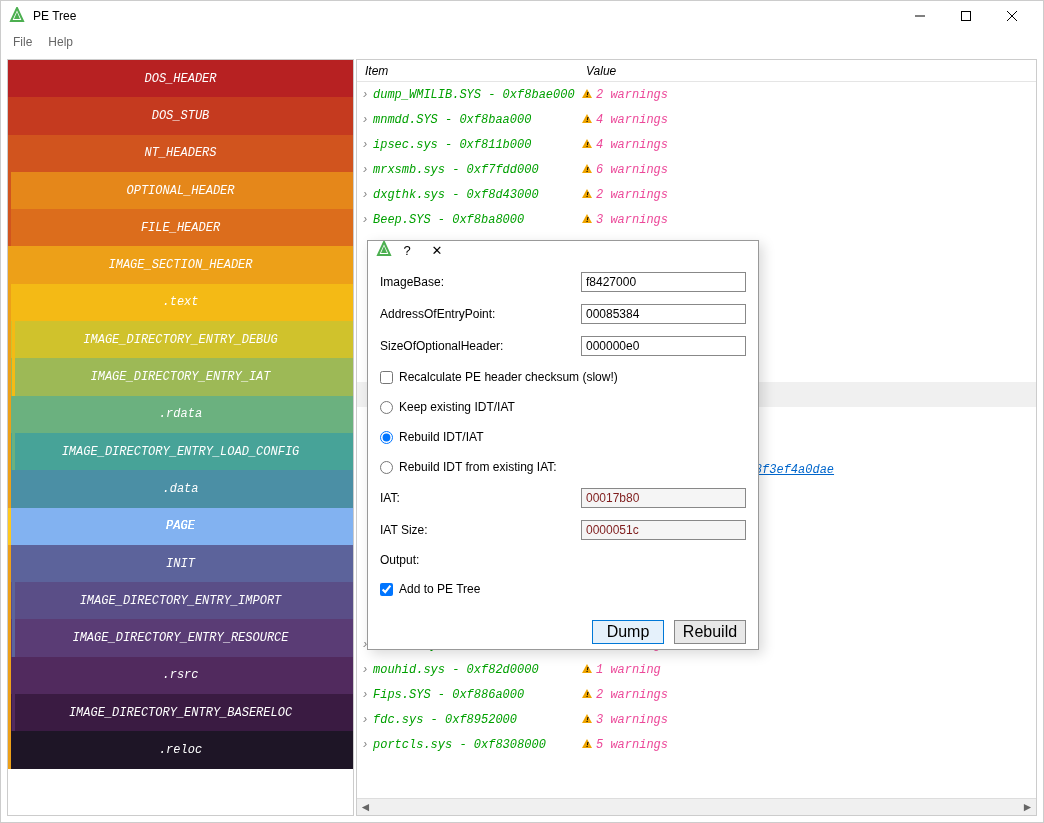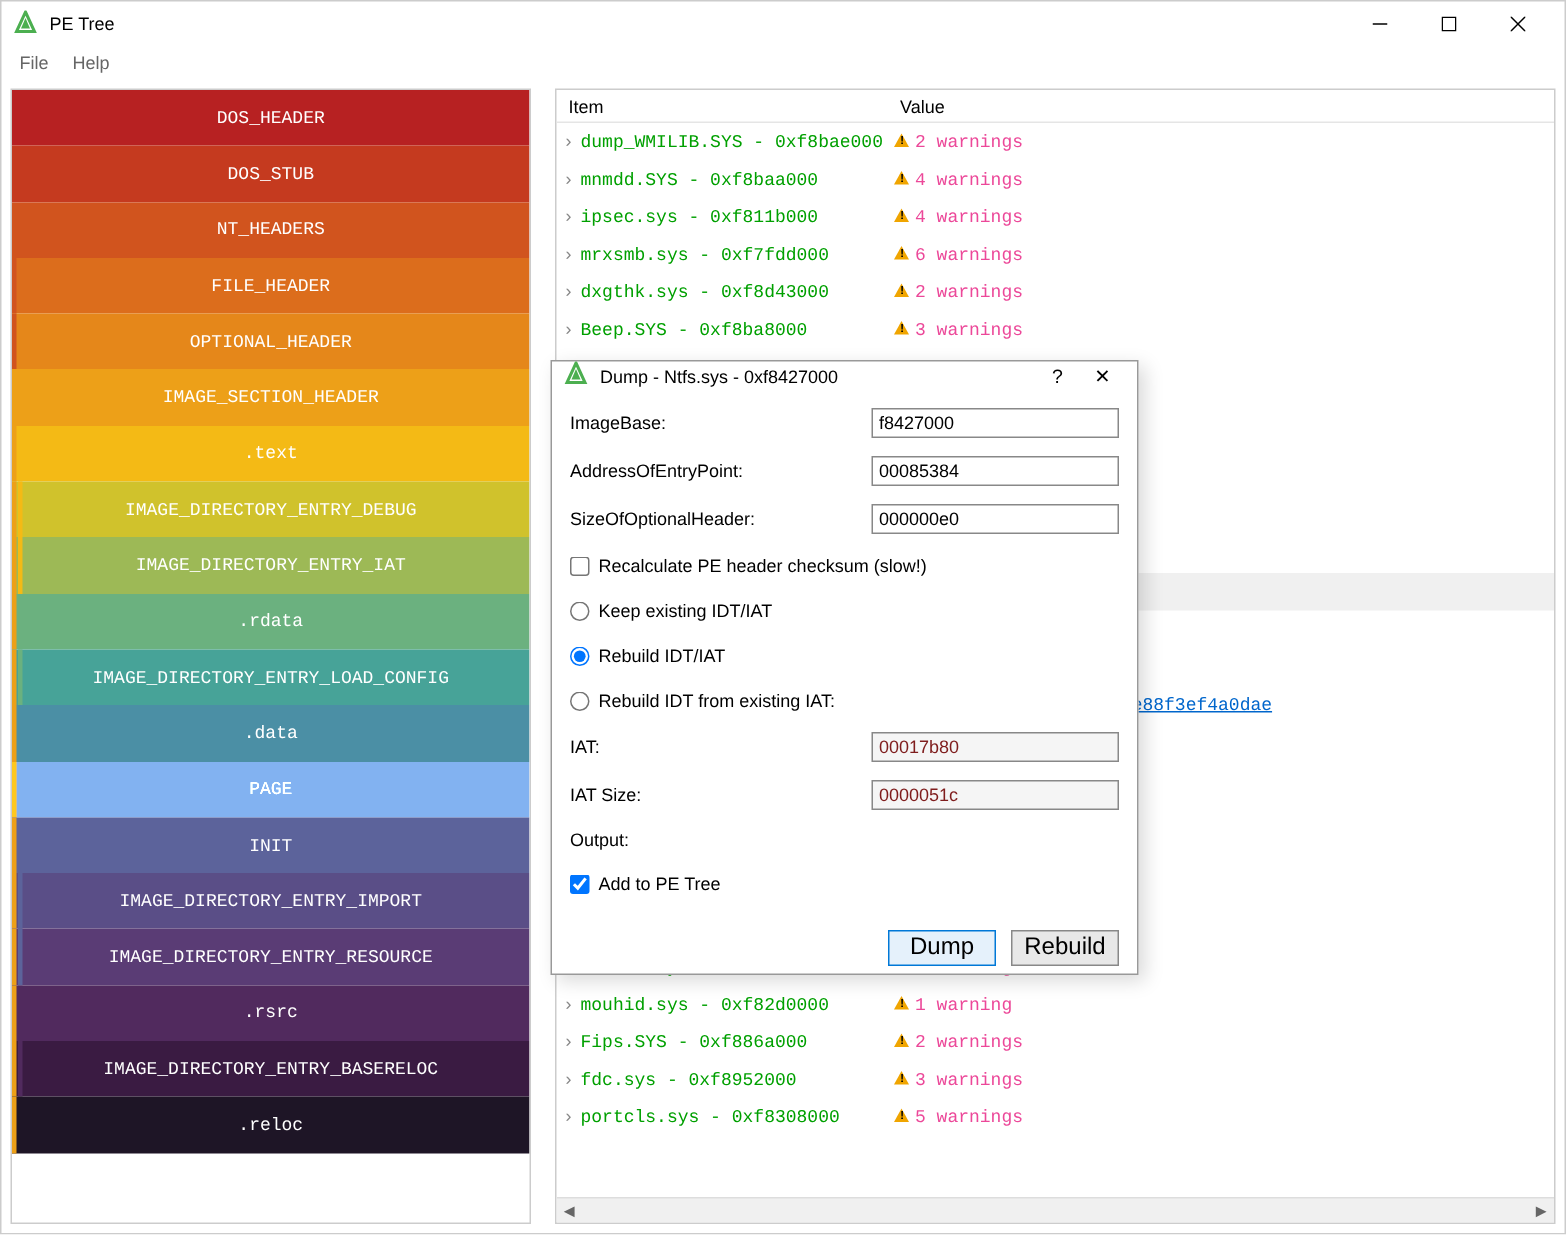--- a/index.html
+++ b/index.html
@@ -5,21 +5,21 @@
 * { box-sizing: border-box; margin: 0; padding: 0; }
 body { font-family: "Segoe UI", Arial, sans-serif; font-size: 12px; background: #fff; color: #000; width: 1044px; height: 823px; overflow: hidden; position: relative; }
 .window { width: 1044px; height: 823px; border: 1px solid #ccc; display: flex; flex-direction: column; background: #fff; }
 .titlebar { height: 30px; display: flex; align-items: center; padding: 0 8px; }
 .titlebar .icon svg { width: 16px; height: 16px; }
 .titlebar .title { margin-left: 8px; color: #000; }
 .titlebar .spacer { flex: 1; }
 .winbtn { width: 46px; height: 30px; display: flex; align-items: center; justify-content: center; color: #555; }
 .menubar { height: 22px; display: flex; align-items: center; padding: 0 6px; gap: 4px; color: #666; }
 .menubar span { padding: 2px 6px; }
-.content { flex: 1; display: flex; gap: 16px; padding: 6px; overflow: hidden; }
+.content { flex: 1; display: flex; gap: 2px; padding: 6px; overflow: hidden; font-style: italic; }
 .sidebar { width: 347px; border: 1px solid #ccc; display: flex; flex-direction: column; overflow: hidden; }
 .sb-item { height: 37.3px; display: flex; align-items: center; justify-content: center; color: #fff; font-family: "Consolas", "Courier New", monospace; font-size: 12px; position: relative; }
 .sb-item .ind { position: absolute; left: 0; top: 0; bottom: 0; display: flex; }
 .sb-item .ind div { width: 3px; margin-right: 1px; }
 .main { flex: 1; border: 1px solid #ccc; display: flex; flex-direction: column; overflow: hidden; position: relative; }
 .header-row { display: flex; height: 22px; align-items: center; border-bottom: 1px solid #e5e5e5; }
 .header-row .col1 { width: 225px; padding-left: 8px; }
 .header-row .col2 { flex: 1; padding-left: 4px; }
 .rows { flex: 1; overflow: hidden; }
 .row { display: flex; height: 25px; align-items: center; font-family: "Consolas","Courier New",monospace; font-size: 12px; }
@@ -93,31 +93,31 @@
           <span>DOS_HEADER</span>
         </div>
         <div class="sb-item" style="background: rgb(197, 58, 31);">
           <div class="ind"></div>
           <span>DOS_STUB</span>
         </div>
         <div class="sb-item" style="background: rgb(209, 84, 30);">
           <div class="ind"></div>
           <span>NT_HEADERS</span>
         </div>
+        <div class="sb-item" style="background: rgb(229, 135, 26);">
+          <div class="ind">
+            <div style="background: rgb(209, 84, 30);"></div>
+          </div>
+          <span>OPTIONAL_HEADER</span>
+        </div>
         <div class="sb-item" style="background: rgb(220, 109, 28);">
           <div class="ind">
             <div style="background: rgb(209, 84, 30);"></div>
           </div>
           <span>FILE_HEADER</span>
-        </div>
-        <div class="sb-item" style="background: rgb(229, 135, 26);">
-          <div class="ind">
-            <div style="background: rgb(209, 84, 30);"></div>
-          </div>
-          <span>OPTIONAL_HEADER</span>
         </div>
         <div class="sb-item" style="background: rgb(237, 160, 24);">
           <div class="ind"></div>
           <span>IMAGE_SECTION_HEADER</span>
         </div>
         <div class="sb-item" style="background: rgb(244, 186, 21);">
           <div class="ind">
             <div style="background: rgb(237, 160, 24);"></div>
           </div>
           <span>.text</span>
@@ -309,21 +309,20 @@
 </div>
 
 <div class="dialog">
   <div class="dlg-title">
     <span class="icon">
       <svg width="16" height="16" viewBox="0 0 16 16">
           <path d="M8 1 L14 14 L2 14 Z" fill="none" stroke="#4caf50" stroke-width="2"></path>
           <path d="M8 5 L11 12 L5 12 Z" fill="#4caf50"></path>
         </svg>
     </span>
-    <span class="title">Dump - Ntfs.sys - 0xf8427000</span>
     <span class="btn">?</span>
     <span class="btn">✕</span>
   </div>
   <div class="dlg-body">
     <div class="field">
       <label>ImageBase:</label>
       <input type="text" value="f8427000" style="">
     </div>
     <div class="field">
       <label>AddressOfEntryPoint:</label>

